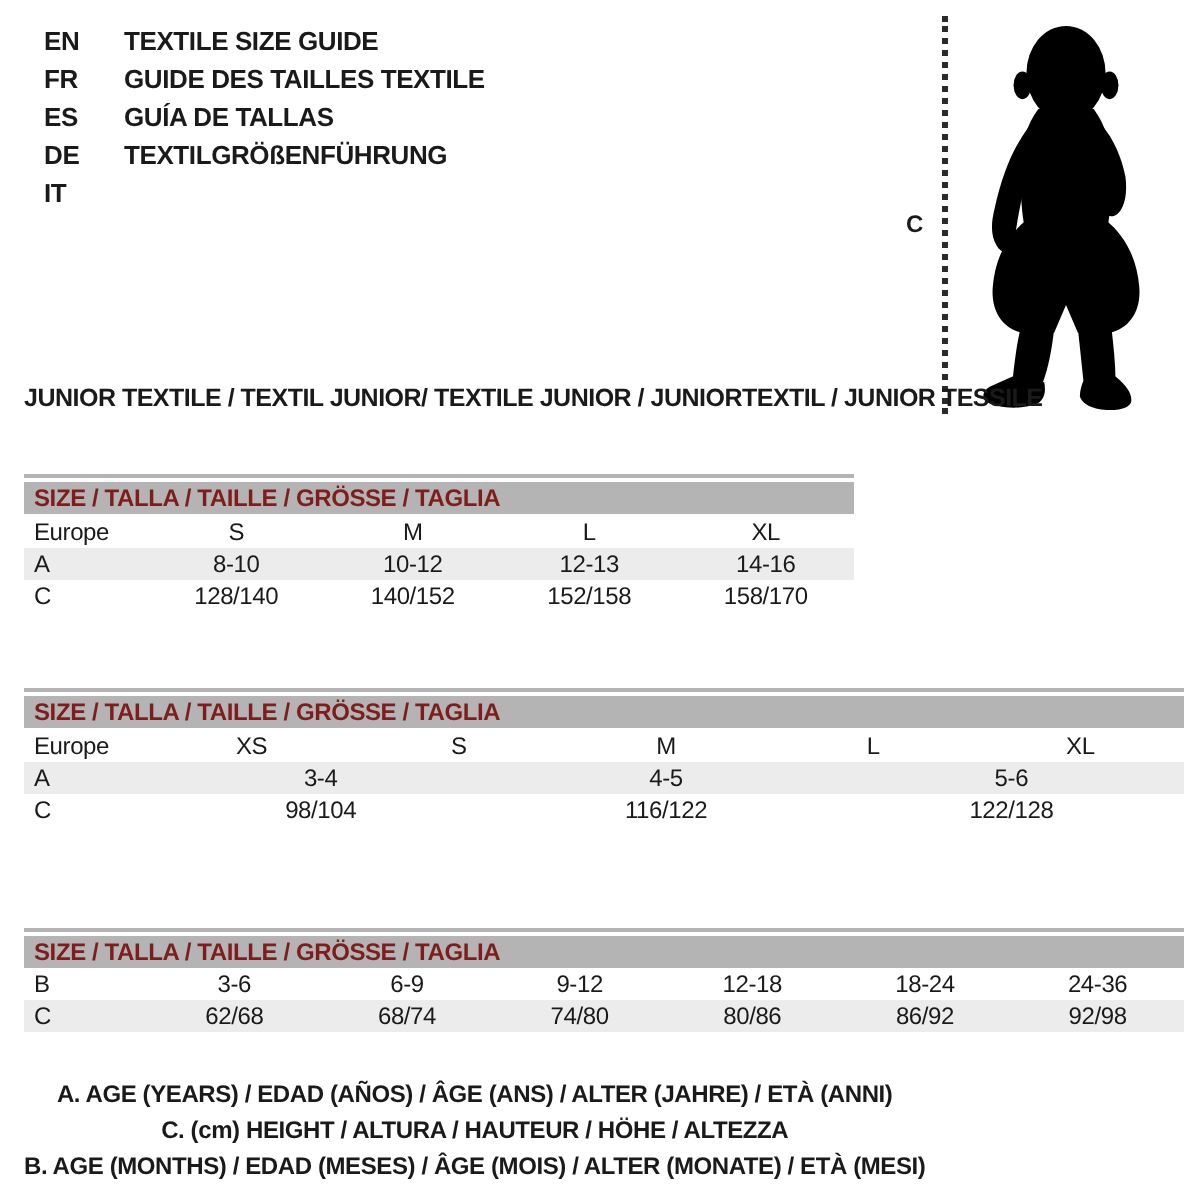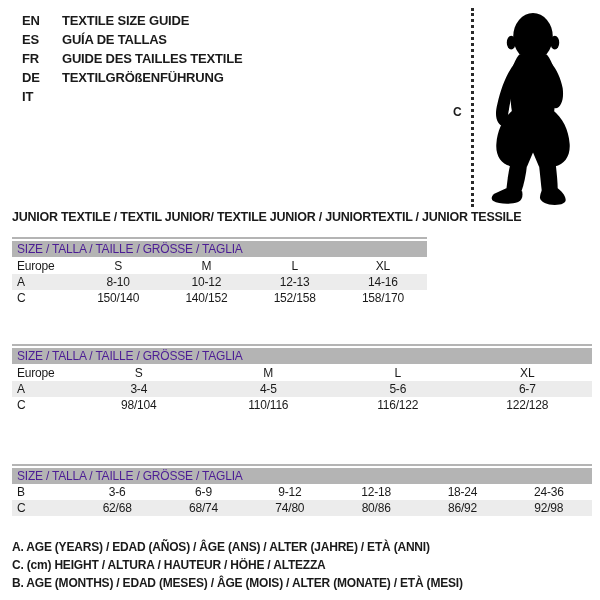--- a/index.html
+++ b/index.html
@@ -19,48 +19,48 @@
     border-left:3px dotted #2a2a2a; }
   .c-label { position:absolute; left:453px; top:105px; font-weight:bold; font-size:12px; }
   .baby-svg { position:absolute; left:486px; top:7px; }
   
   .tbl-title { position:absolute; left:12px; font-weight:bold; font-size:12.5px;
     letter-spacing:-0.25px; white-space:nowrap; }
   .tbl-title .subscript { font-size:9px; vertical-align:-3px; }
   .tbl { position:absolute; left:12px; }
   .tbl-rule { height:2px; background:#b4b4b4; margin-bottom:2px; }
   .size-hdr { height:16px; background:#b4b4b4; display:flex; align-items:center;
-    padding-left:5px; font-size:12px; color:#4c1d95; letter-spacing:-0.2px; }
+    padding-left:5px; font-size:12px; color:#7f1d1d; letter-spacing:-0.2px;font-weight:bold; }
   .tr { display:flex; height:16px; align-items:center; font-size:12px;
     letter-spacing:-0.2px; }
   .tr.europe { height:17px;justify-content:space-between; }
   .alt { background:#ececec; }
   .lbl { width:62px; padding-left:5px; box-sizing:border-box; }
   .val { flex:1; text-align:center; }
   
   .footnotes { position:absolute; left:12px; top:538px; font-weight:bold;
-    font-size:12px; line-height:18px; letter-spacing:-0.2px; }
+    font-size:12px; line-height:18px; letter-spacing:-0.2px;text-align:center; }
 </style>
 </head>
 <body>
 
 <div class="page">
 
   <div class="langs">
     <div class="lang-row">
       <span class="lang-code">EN</span>
       <span class="lang-label">TEXTILE SIZE GUIDE</span>
     </div>
     <div class="lang-row">
+      <span class="lang-code">FR</span>
+      <span class="lang-label">GUIDE DES TAILLES TEXTILE</span>
+    </div>
+    <div class="lang-row">
       <span class="lang-code">ES</span>
       <span class="lang-label">GUÍA DE TALLAS</span>
-    </div>
-    <div class="lang-row">
-      <span class="lang-code">FR</span>
-      <span class="lang-label">GUIDE DES TAILLES TEXTILE</span>
     </div>
     <div class="lang-row">
       <span class="lang-code">DE</span>
       <span class="lang-label">TEXTILGRÖßENFÜHRUNG</span>
     </div>
     <div class="lang-row">
       <span class="lang-code">IT</span>
     </div>
   </div>
 
@@ -75,68 +75,67 @@
       <path d="M29,56 C21,66 15,80 11,98 C9,106 9,112 12,117 C15,122 20,121 21,114 C23,100 26,86 29,74 Z"></path>
       <path d="M65,56 C71,63 75,72 77,82 C78,90 77,97 73,101 C69,104 65,101 65,95 C65,86 64,74 61,64 Z"></path>
       <path d="M27,104 C17,112 11,124 10,138 C9,150 15,159 25,161 L41,161 L47,147 L53,161 L69,161 C79,159 85,150 84,138 C83,124 77,112 67,104 Z"></path>
       <path d="M24,159 L41,159 C40,169 38,179 35,187 L20,185 C21,176 22,167 24,159 Z"></path>
       <path d="M53,159 L70,159 C71,168 72,177 72,185 L56,187 C55,178 54,168 53,159 Z"></path>
       <path d="M20,183 L36,186 C37,191 36,195 32,197 C24,200 12,199 7,196 C4,194 5,190 9,188 Z"></path>
       <path d="M56,185 L72,183 C77,187 80,191 80,195 C80,198 76,200 69,200 C61,200 55,197 54,193 C54,190 55,187 56,185 Z"></path>
     </g>
   </svg>
 
-  <div class="tbl-title" style="top:210px">JUNIOR TEXTILE / TEXTIL JUNIOR/ TEXTILE JUNIOR / JUNIORTEXTIL / JUNIOR TESSILE</div>
+  <div class="tbl-title" style="top:192px">JUNIOR TEXTILE / TEXTIL JUNIOR/ TEXTILE JUNIOR / JUNIORTEXTIL / JUNIOR TESSILE</div>
   <div class="tbl" style="top:237px; width:415px">
     <div class="tbl-rule"></div>
     <div class="size-hdr">SIZE / TALLA / TAILLE / GRÖSSE / TAGLIA</div>
     <div class="tr europe">
       <span class="lbl">Europe</span>
       <span class="val">S</span>
       <span class="val">M</span>
       <span class="val">L</span>
       <span class="val">XL</span>
     </div>
     <div class="tr alt">
       <span class="lbl">A</span>
       <span class="val">8-10</span>
       <span class="val">10-12</span>
       <span class="val">12-13</span>
       <span class="val">14-16</span>
     </div>
     <div class="tr">
       <span class="lbl">C</span>
-      <span class="val">150/140</span>
+      <span class="val">128/140</span>
       <span class="val">140/152</span>
       <span class="val">152/158</span>
       <span class="val">158/170</span>
     </div>
   </div>
 
   <div class="tbl" style="top:344px; width:580px">
     <div class="tbl-rule"></div>
     <div class="size-hdr">SIZE / TALLA / TAILLE / GRÖSSE / TAGLIA</div>
     <div class="tr europe">
       <span class="lbl">Europe</span>
+      <span class="val">XS</span>
       <span class="val">S</span>
       <span class="val">M</span>
       <span class="val">L</span>
       <span class="val">XL</span>
     </div>
     <div class="tr alt">
       <span class="lbl">A</span>
       <span class="val">3-4</span>
       <span class="val">4-5</span>
       <span class="val">5-6</span>
-      <span class="val">6-7</span>
     </div>
     <div class="tr">
       <span class="lbl">C</span>
       <span class="val">98/104</span>
-      <span class="val">110/116</span>
       <span class="val">116/122</span>
       <span class="val">122/128</span>
     </div>
   </div>
 
   <div class="tbl" style="top:464px; width:580px">
     <div class="tbl-rule"></div>
     <div class="size-hdr">SIZE / TALLA / TAILLE / GRÖSSE / TAGLIA</div>
     <div class="tr">
       <span class="lbl">B</span>

